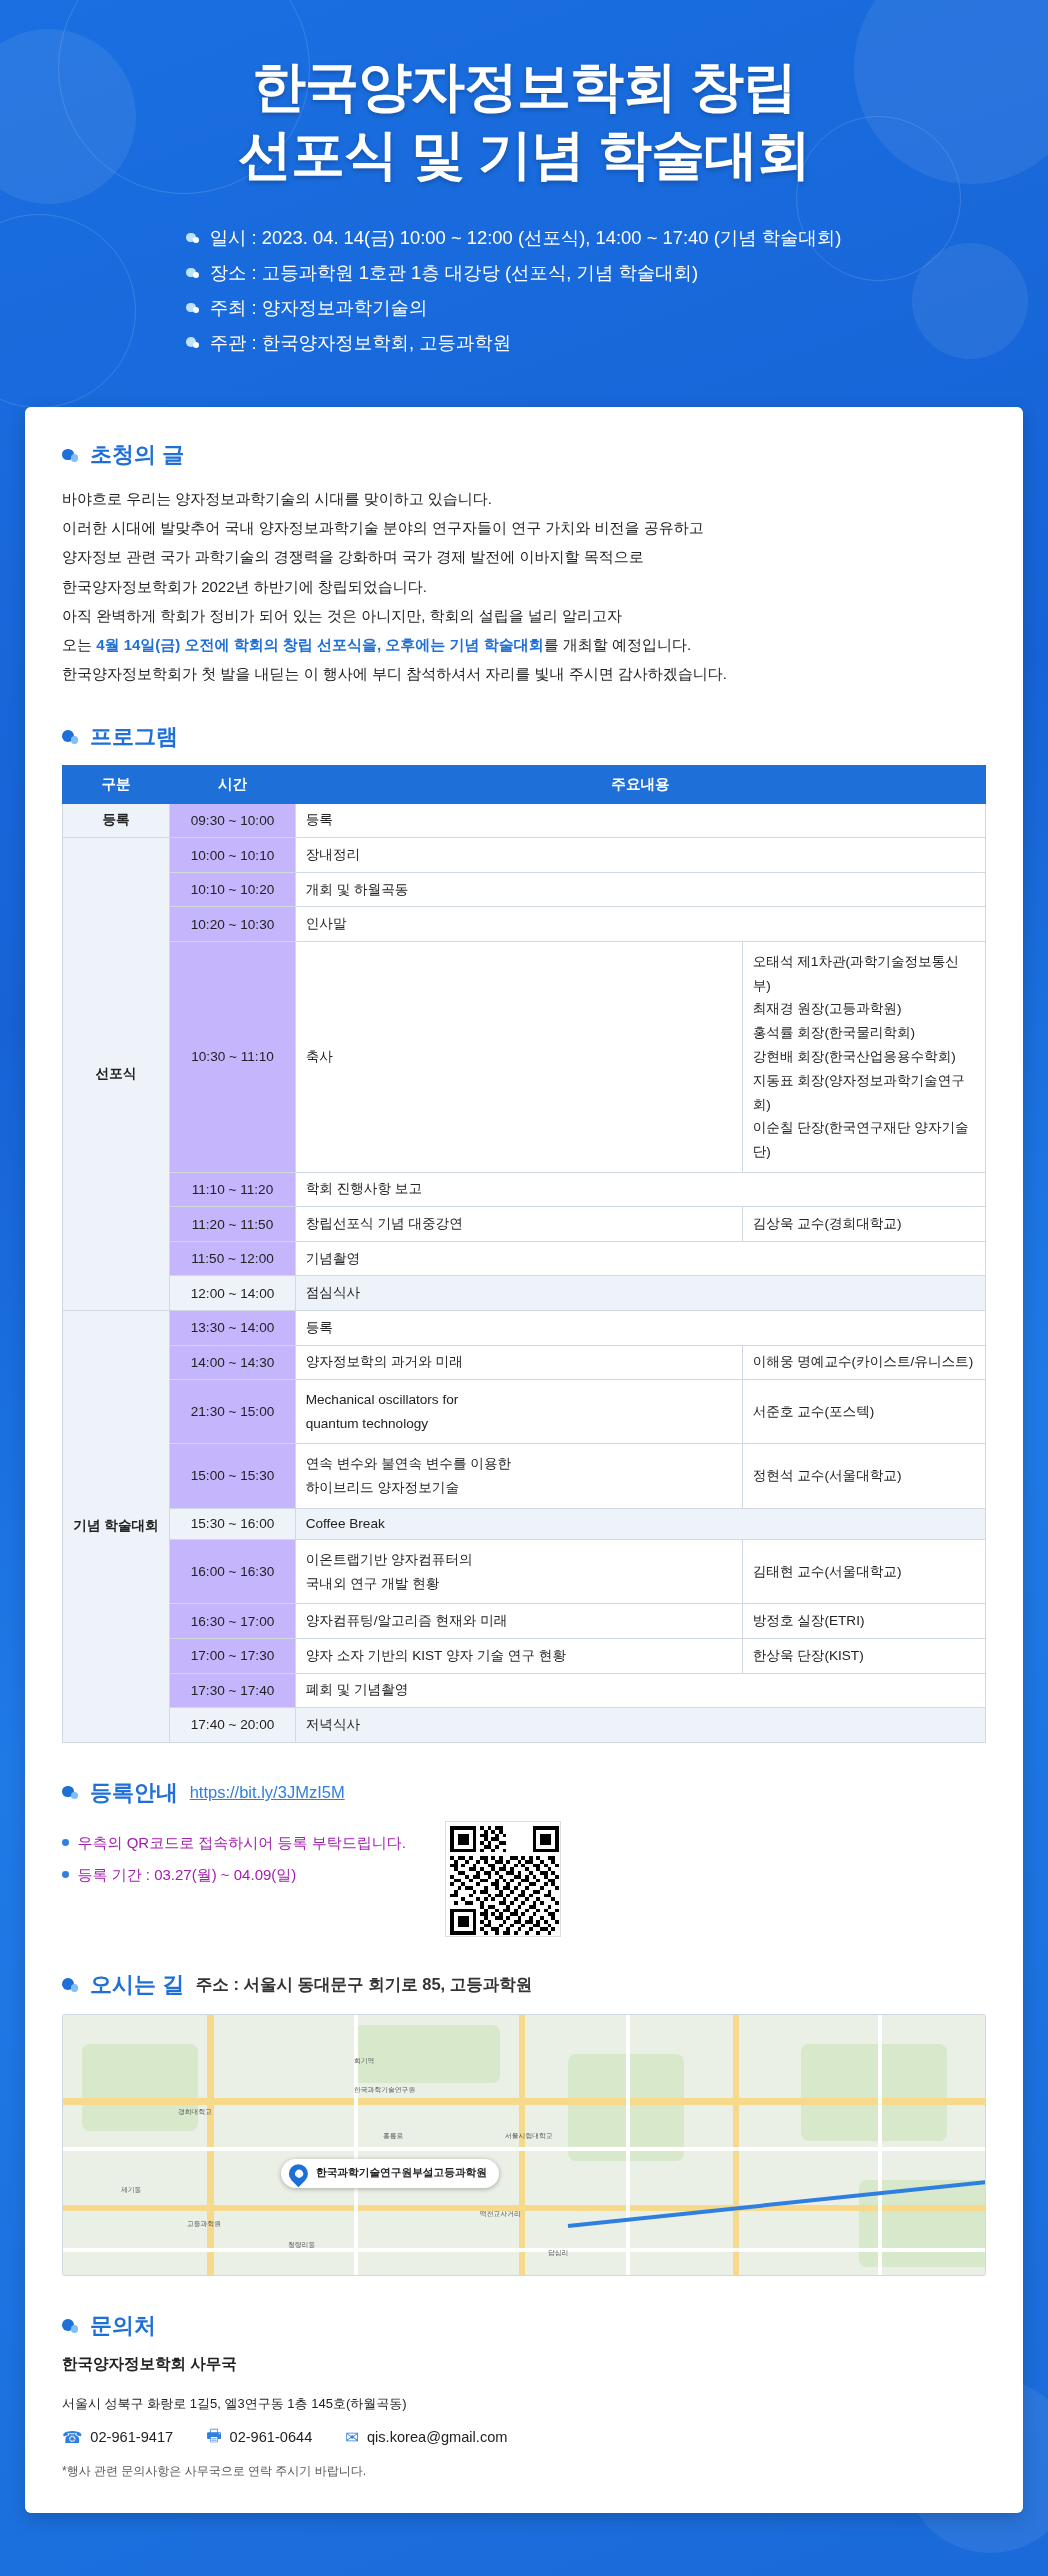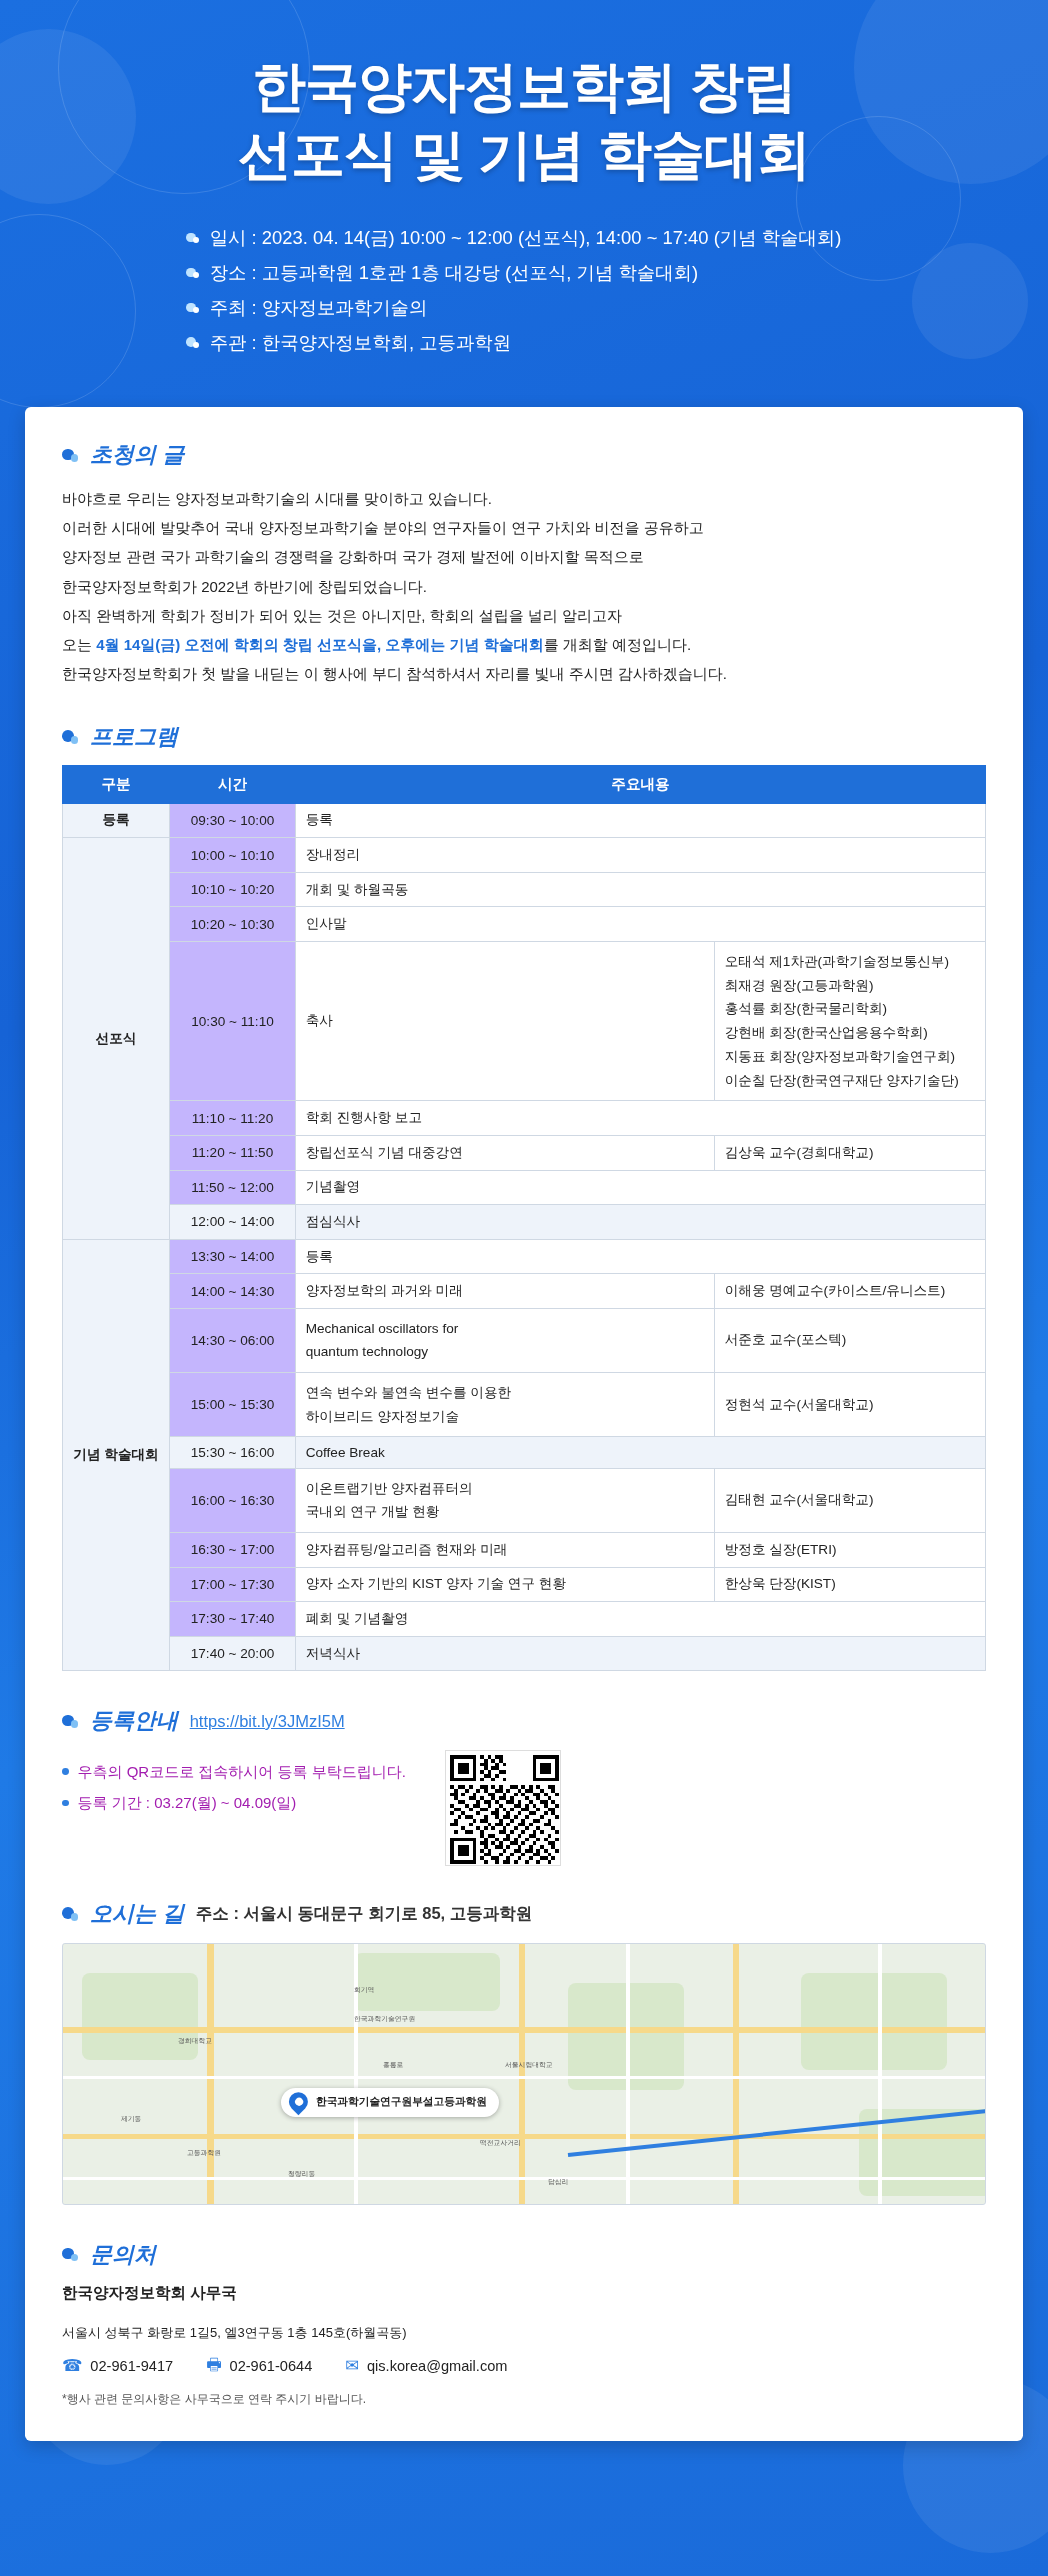--- a/index.html
+++ b/index.html
@@ -97,21 +97,20 @@
   .sec-ic::after {
     content:"";
     position:absolute; left:8.7px; top:8.7px;
     width:7.8px;height:7.8px;border-radius:50%;
     background:#7fc0f5;
   }
   .sec-title {
     color: #1f6fd8;
     font-size: 22px;
     font-weight: bold;
-    font-style: italic;
   }
   .sec-sub {
     color: #333;
     font-size: 16.5px;
     font-weight: bold;
     margin-left: 11.6px;
   }
   .sec-link {
     color: #2f7fe0;
     font-size: 16.5px;
@@ -151,21 +150,21 @@
     font-weight: bold;
     background: #eef3fa;
     width: 107px;
   }
   td.time {
     text-align: center;
     width: 126px;
     background: #c4b5fd;
   }
   td.content { }
-  td.speaker { width: 271px; }
+  td.speaker { width: 243px; }
   tr.shade td { background: #eef3fa; }
   td.multi { line-height: 1.75; }
 
   .reg-list { margin-top: 5.8px; }
   .reg-item {
     display: flex;
     align-items: center;
     font-size: 15px;
     line-height: 2.1;
     color: #a21caf;
@@ -354,21 +353,21 @@
               <td class="cat" rowspan="10">기념 학술대회</td>
               <td class="time">13:30 ~ 14:00</td>
               <td class="content" colspan="2">등록</td>
             </tr>
             <tr>
               <td class="time">14:00 ~ 14:30</td>
               <td class="content">양자정보학의 과거와 미래</td>
               <td class="speaker">이해웅 명예교수(카이스트/유니스트)</td>
             </tr>
             <tr>
-              <td class="time">14:30 ~ 06:00</td>
+              <td class="time">21:30 ~ 15:00</td>
               <td class="content multi">Mechanical oscillators for<br>quantum technology</td>
               <td class="speaker">서준호 교수(포스텍)</td>
             </tr>
             <tr>
               <td class="time">15:00 ~ 15:30</td>
               <td class="content multi">연속 변수와 불연속 변수를 이용한<br>하이브리드 양자정보기술</td>
               <td class="speaker">정현석 교수(서울대학교)</td>
             </tr>
             <tr class="shade">
               <td class="time">15:30 ~ 16:00</td>

